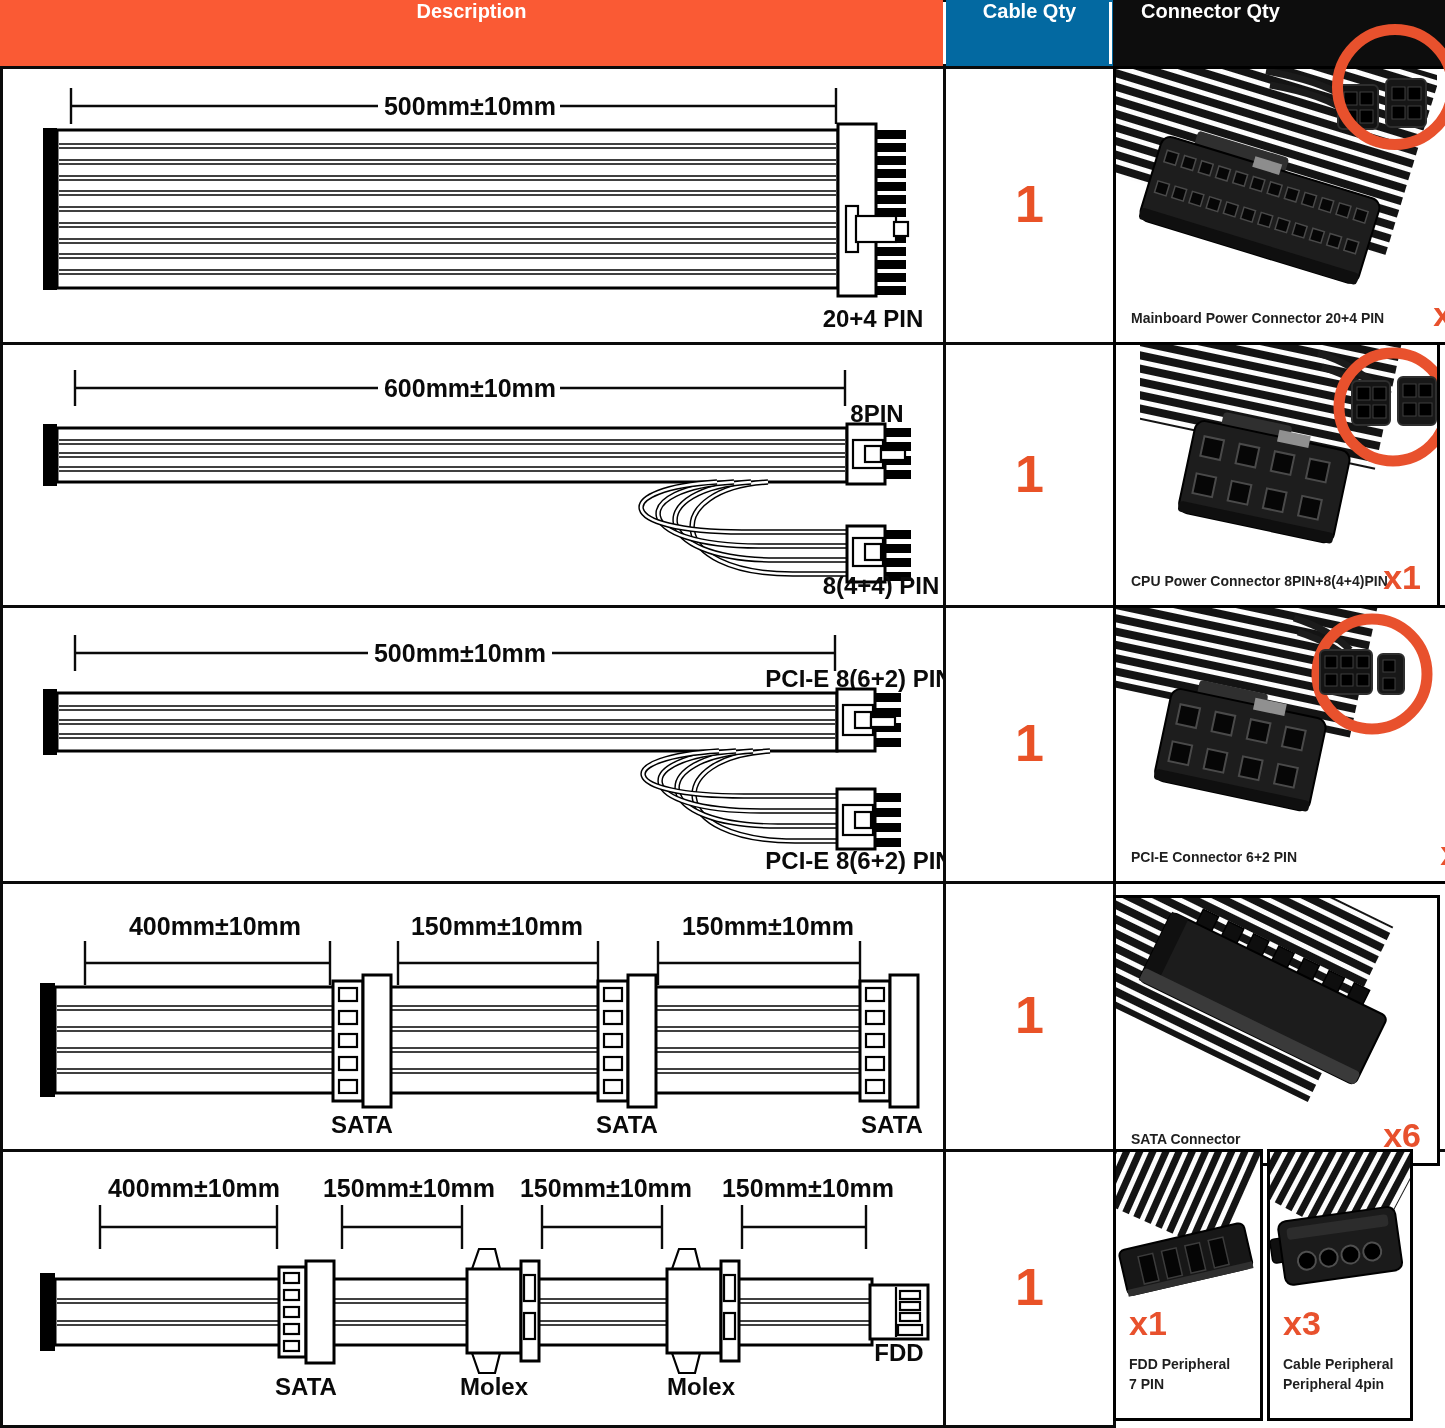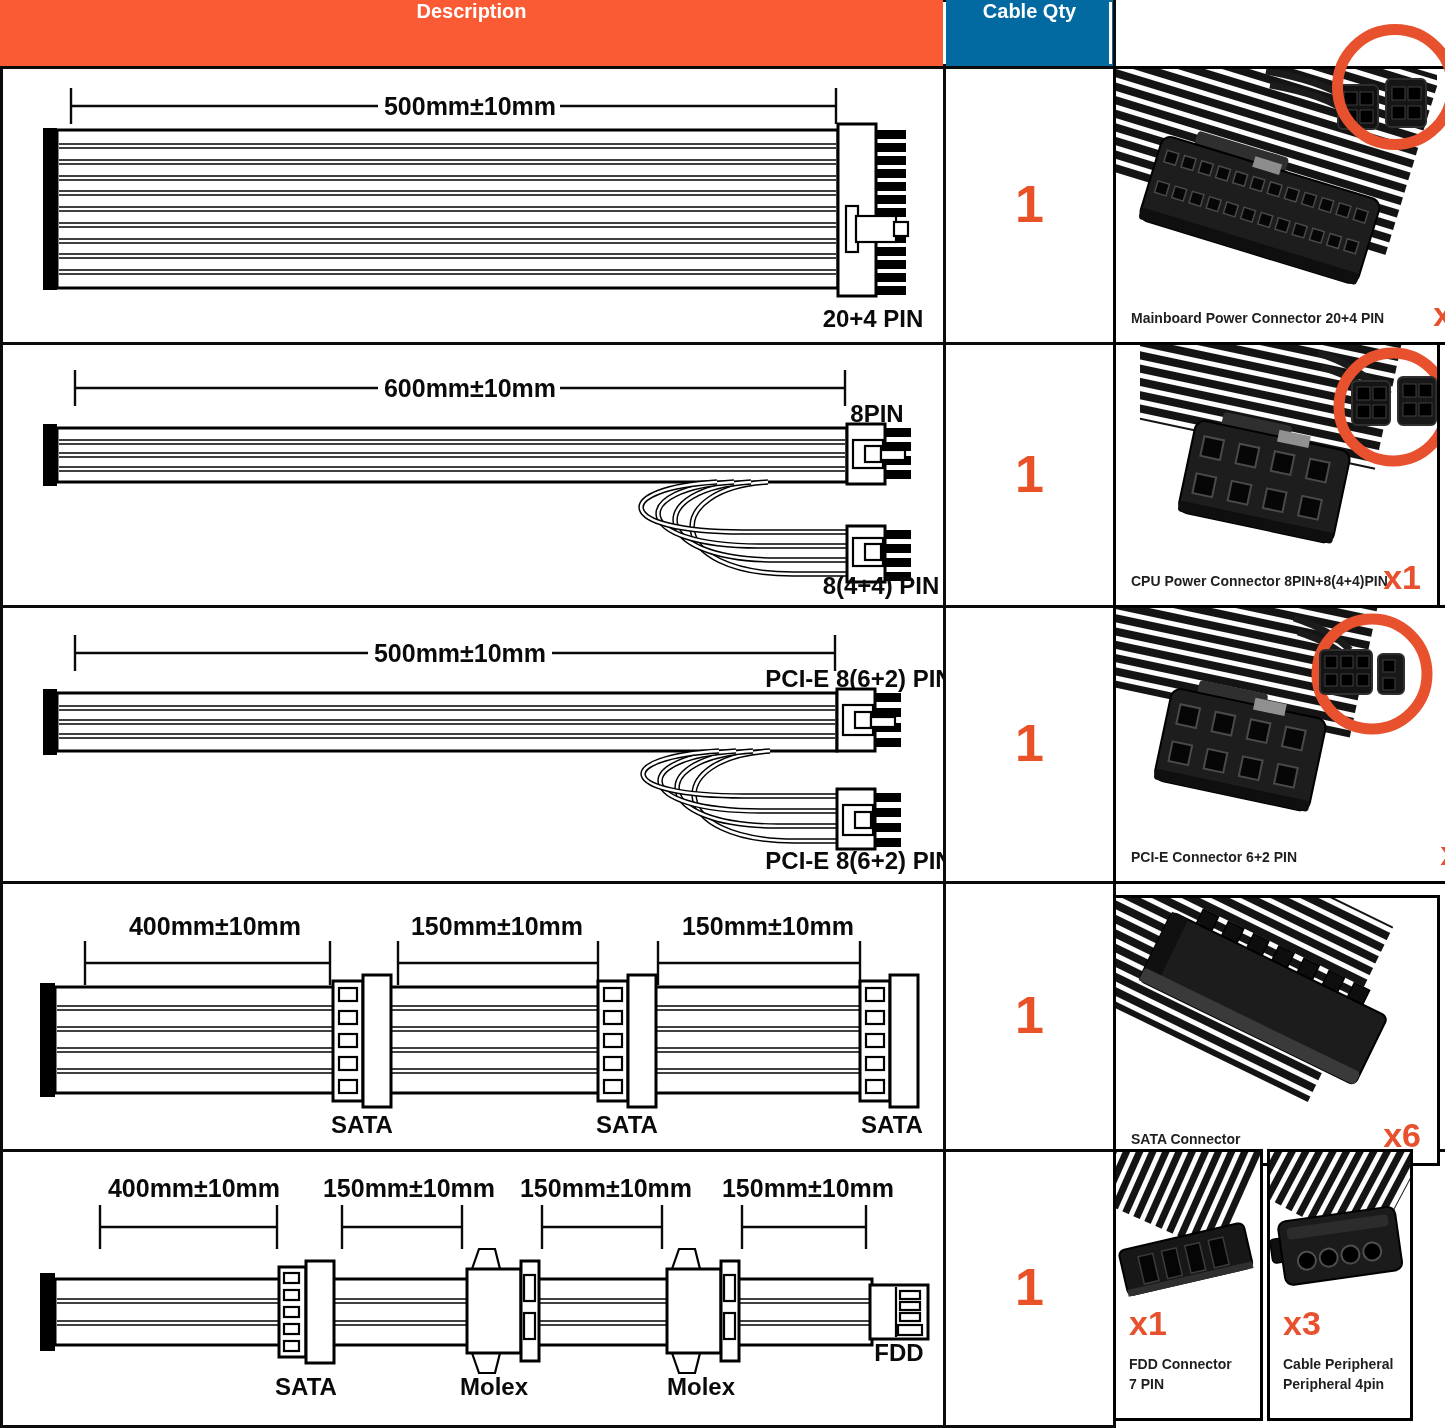--- a/index.html
+++ b/index.html
@@ -41,20 +41,23 @@
 <body>
 
 <div class="sheet">
 
   <div class="hcell hdesc">
     <span>Description</span>
   </div>
   <div class="hcell hqty">
     <span>Cable Qty</span>
   </div>
+  <div class="hcell hconn">
+    <span>Connector Qty</span>
+  </div>
 
   <div class="hline" style="left:0;top:66px;width:1445px;"></div>
   <div class="hline" style="left:0;top:342px;width:1445px;"></div>
   <div class="hline" style="left:0;top:605px;width:1445px;"></div>
   <div class="hline" style="left:0;top:881px;width:1445px;"></div>
   <div class="hline" style="left:0;top:1149px;width:1445px;"></div>
   <div class="hline" style="left:0;top:1425px;width:1116px;"></div>
   <div class="vline" style="left:0;top:66px;height:1362px;"></div>
   <div class="vline" style="left:943px;top:0;height:1428px;"></div>
   <div class="vline" style="left:1113px;top:0;height:1428px;"></div>
@@ -532,21 +535,21 @@
         <rect x="6" y="84" width="128" height="46" rx="6" fill="#171717" stroke="#000" stroke-width="2"></rect>
         <rect x="24" y="94" width="15" height="28" fill="#050505" stroke="#3c3c3c" stroke-width="1.5"></rect>
         <rect x="48" y="94" width="15" height="28" fill="#050505" stroke="#3c3c3c" stroke-width="1.5"></rect>
         <rect x="72" y="94" width="15" height="28" fill="#050505" stroke="#3c3c3c" stroke-width="1.5"></rect>
         <rect x="96" y="94" width="15" height="28" fill="#050505" stroke="#3c3c3c" stroke-width="1.5"></rect>
         <rect x="6" y="124" width="128" height="7" fill="#2f2f2f"></rect>
       </g>
     </svg>
     <div class="pmult5">x1</div>
     <div class="plabel5">
-      <div>FDD Connector</div>
+      <div>FDD Peripheral</div>
       <div>7 PIN</div>
     </div>
   </div>
 
   <div class="pbox" style="left:1267px;top:1149px;width:146px;height:272px;text-decoration:underline;">
     <svg width="140" height="150" viewBox="0 0 140 150">
       <defs>
           <pattern id="st5b" width="12" height="12" patternUnits="userSpaceOnUse">
             <rect width="12" height="12" fill="#fdfdfd"></rect>
             <rect width="7" height="12" fill="#141414"></rect>

